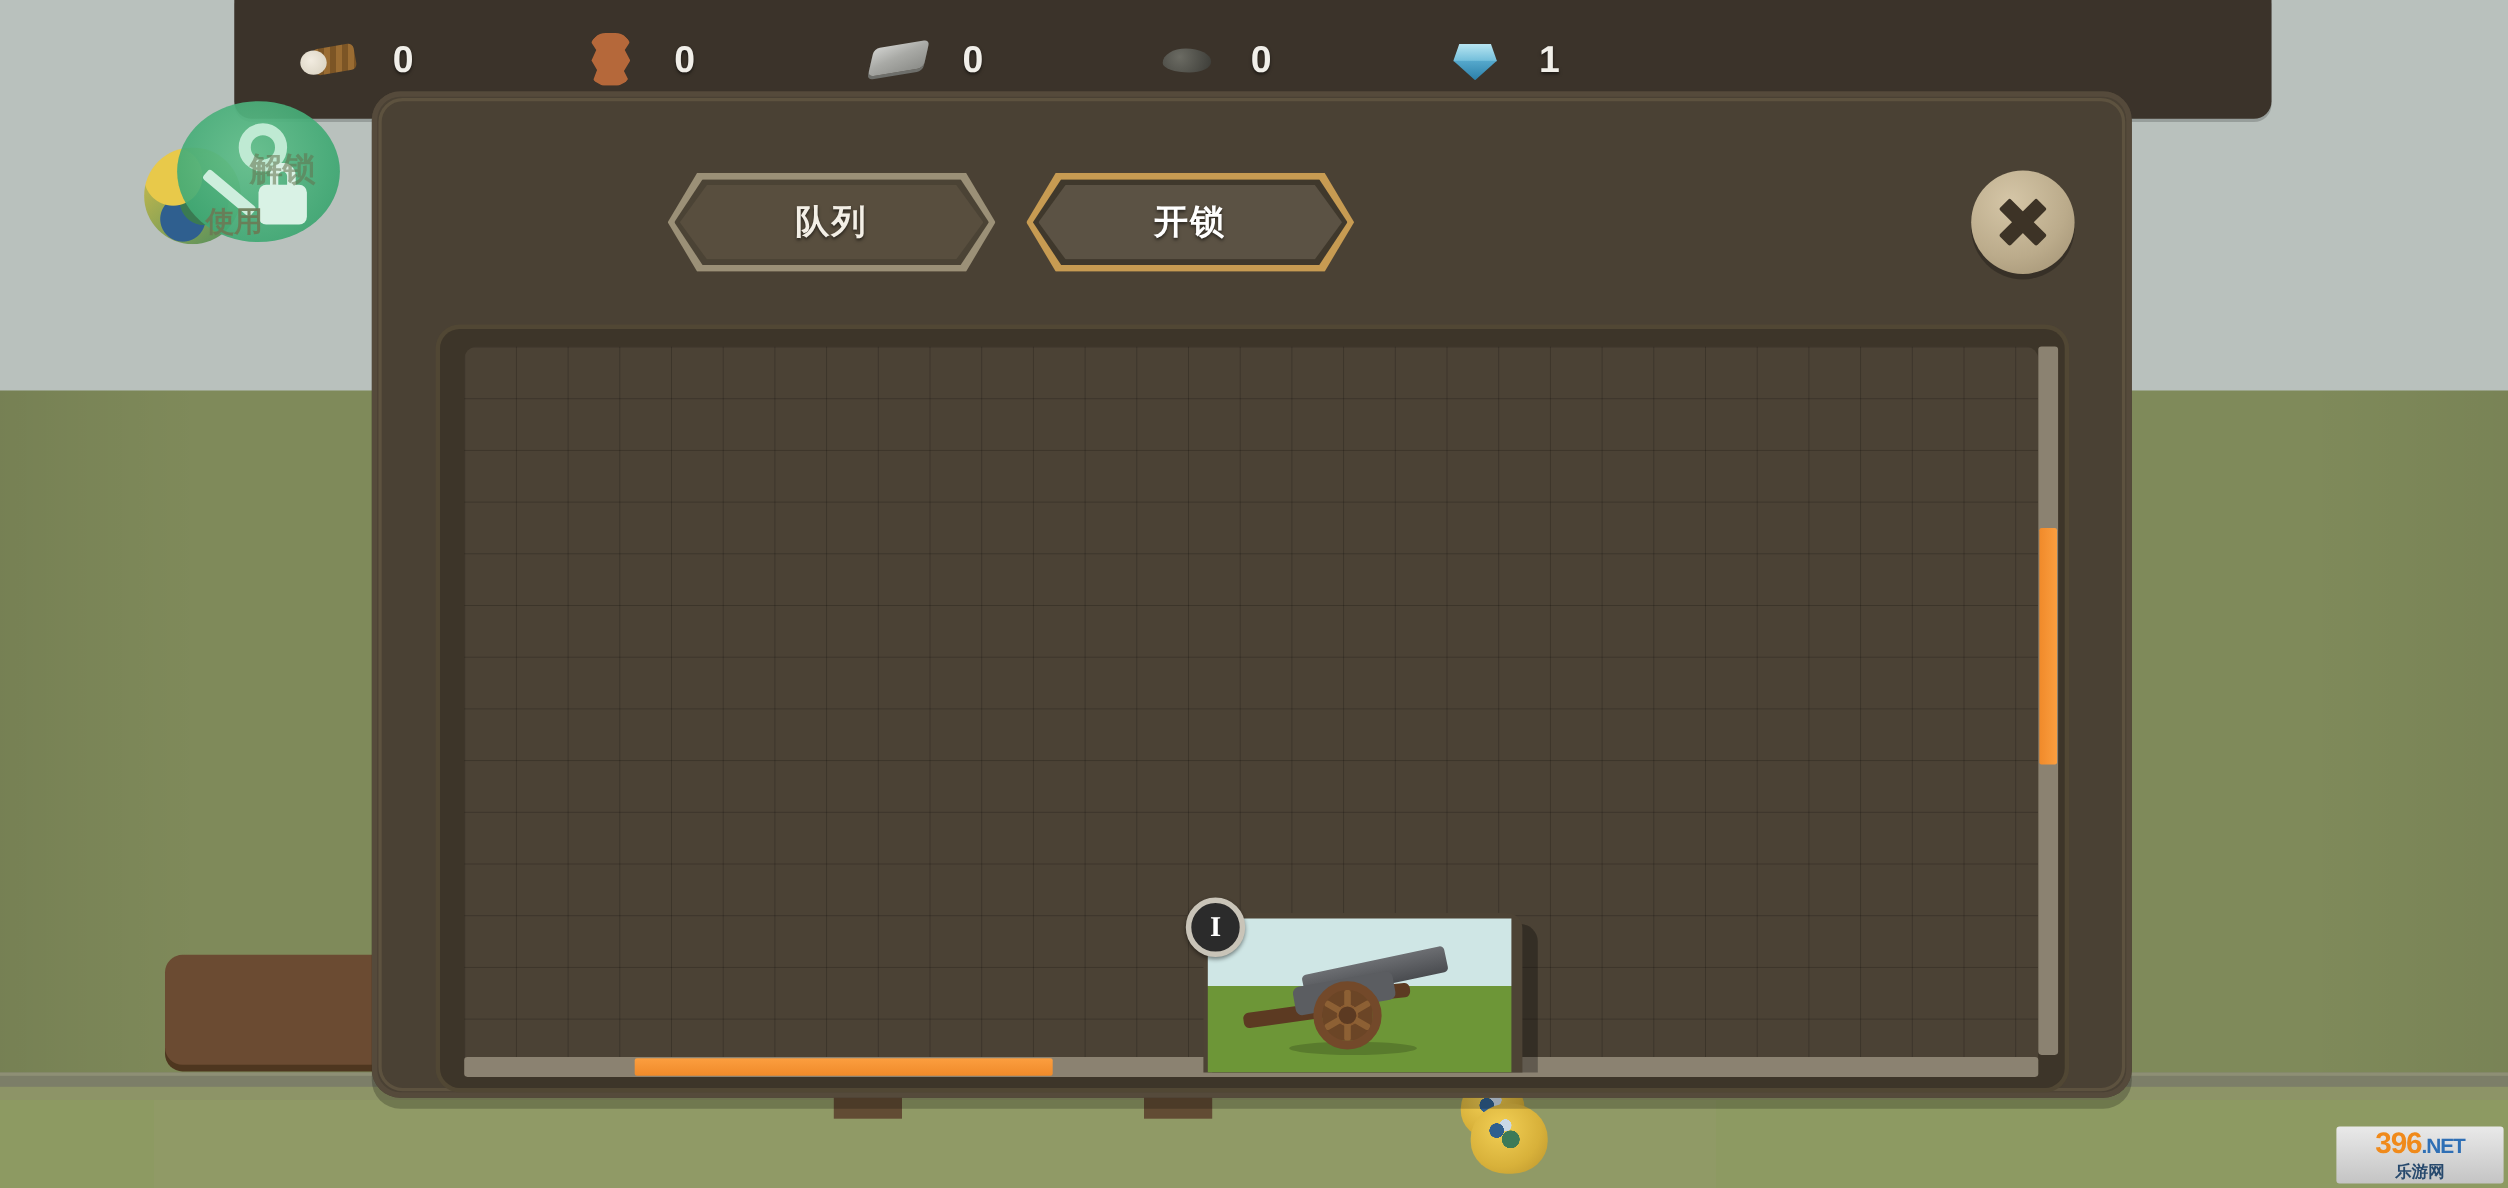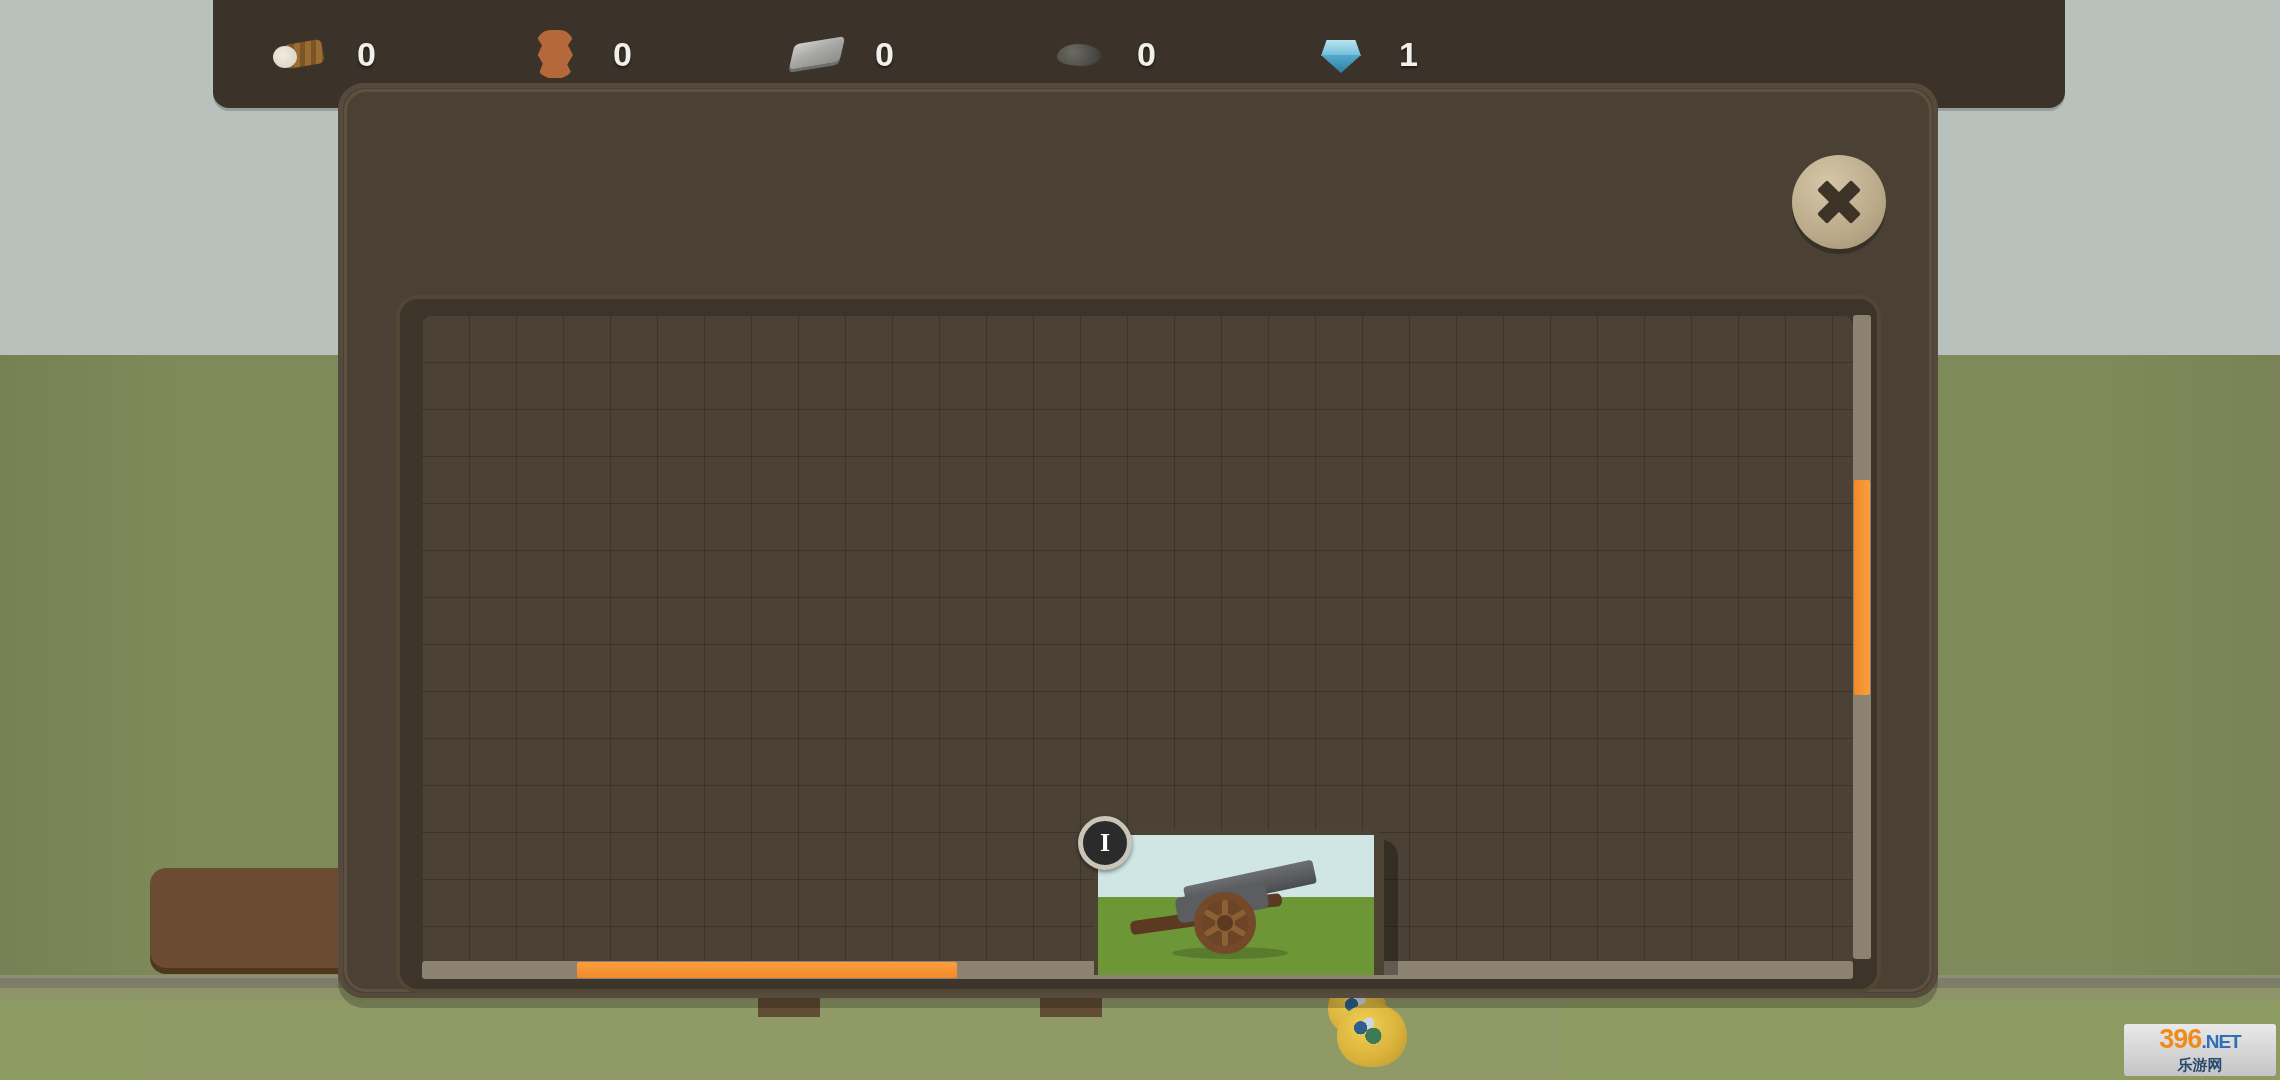--- a/index.html
+++ b/index.html
@@ -551,27 +551,49 @@
 
     <div class="res res-gem">
       <span class="res-icon">
         <span class="ic-gem"></span>
       </span>
       <span class="res-val">1</span>
     </div>
 
   </div>
 
+  <div id="key-overlay">
+    <div class="globe"></div>
+    <div class="keyring"></div>
+    <div class="keyglyph"></div>
+    <div class="keystem"></div>
+    <div class="padlock-shackle"></div>
+    <div class="padlock-body"></div>
+    <div class="cn-text2">解锁</div>
+    <div class="cn-text">使用</div>
+  </div>
 
   <div id="dialog">
 
     <div id="tab-row">
 
-
-
+      <div class="tab">
+        <span class="tab-inner">
+          <span class="tab-inner2"></span>
+        </span>
+        <span class="tab-label">队列</span>
+      </div>
+
+
+      <div class="tab active">
+        <span class="tab-inner">
+          <span class="tab-inner2"></span>
+        </span>
+        <span class="tab-label">开锁</span>
+      </div>
 
     </div>
 
     <div id="close-button">
       <span class="x-glyph"></span>
     </div>
 
     <div id="content-panel">
 
       <div id="grid-area">

